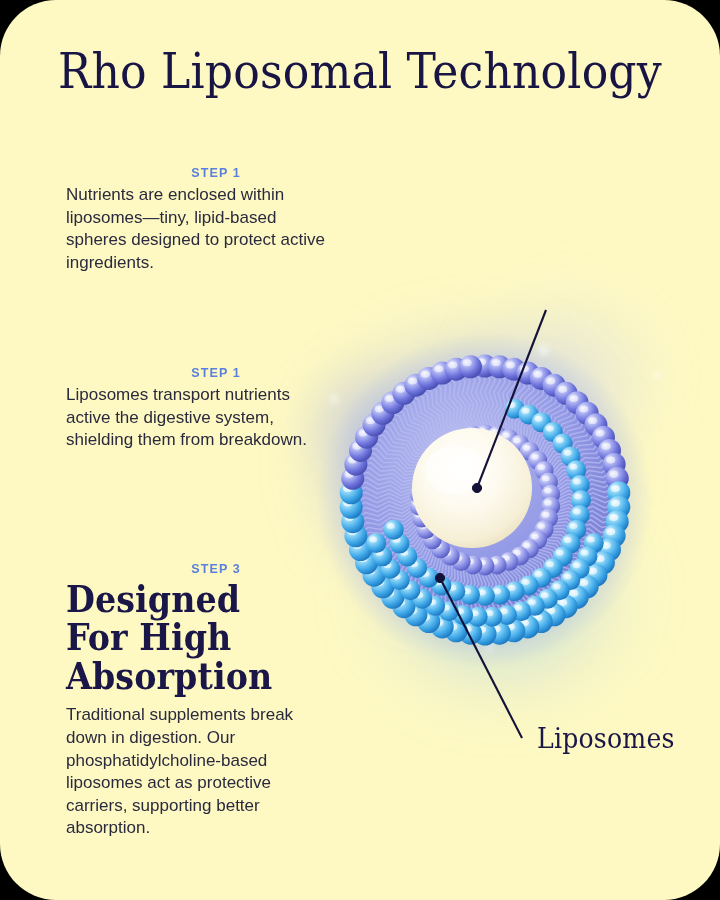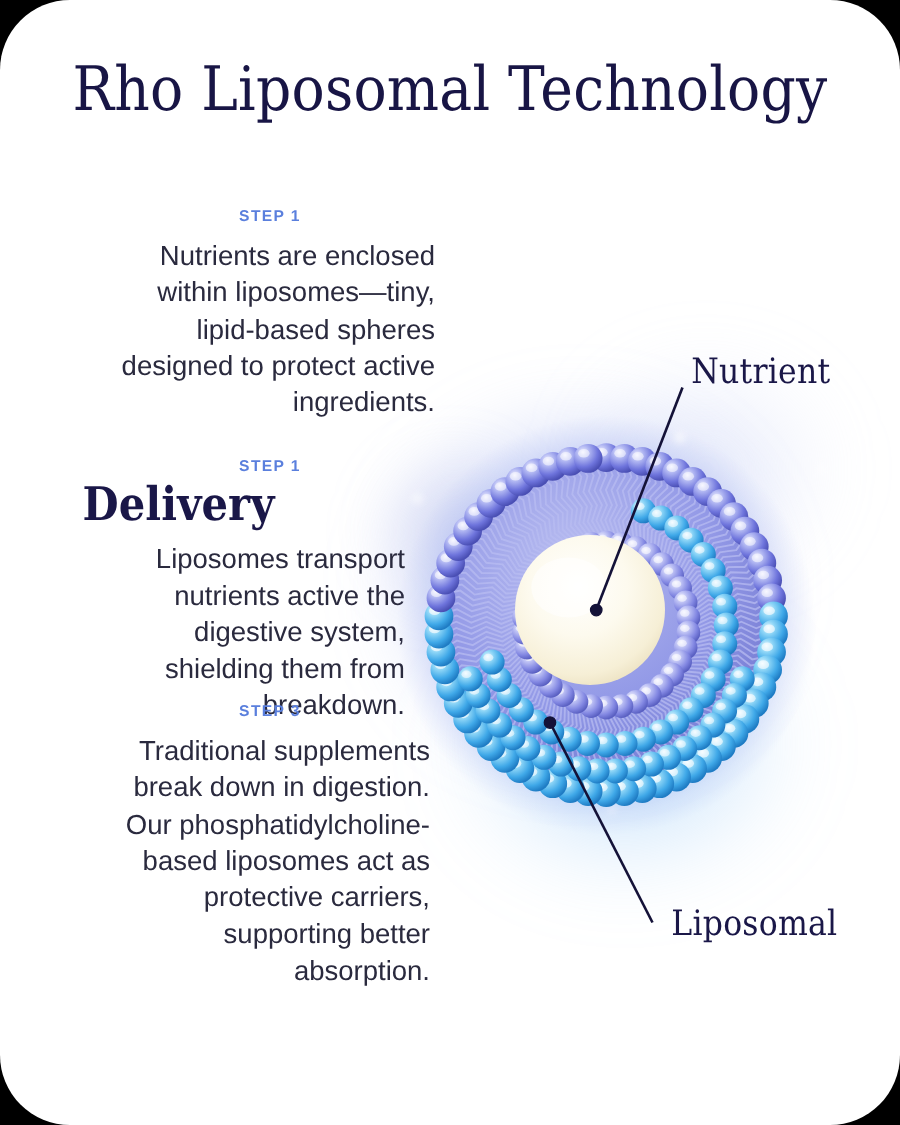--- a/index.html
+++ b/index.html
@@ -1,20 +1,20 @@
 <!DOCTYPE html>
 <html><head>
 <meta charset="utf-8">
 <style>
   html,body{margin:0;padding:0;background:#000;}
   body{width:720px;height:900px;overflow:hidden;
        font-family:"Liberation Sans",sans-serif;}
 
   #card{position:relative;width:720px;height:900px;
-        background:#ffffff;border-radius:56px;overflow:hidden;}
+        background:#fef9c3;border-radius:56px;overflow:hidden;}
 
   
   .glow{position:absolute;border-radius:50%;pointer-events:none;}
   .glow-a{left:248px;top:268px;width:430px;height:400px;
      background:radial-gradient(closest-side,rgba(150,168,238,.58),rgba(150,168,238,.30) 52%,rgba(150,168,238,0) 76%);
      filter:blur(26px);}
   .glow-b{left:300px;top:430px;width:400px;height:330px;
      background:radial-gradient(closest-side,rgba(120,185,245,.50),rgba(120,185,245,0) 72%);
      filter:blur(30px);}
   .glow-c{left:420px;top:250px;width:290px;height:250px;
@@ -29,22 +29,22 @@
   .title{position:absolute;left:0;top:46px;width:720px;text-align:center;
      font-family:"DejaVu Serif Condensed","DejaVu Serif",serif;
      font-size:49px;line-height:1.06;color:#181545;letter-spacing:.2px;}
 
   .step{position:absolute;left:66px;width:300px;}
   .step-kicker{font-size:12.5px;letter-spacing:1.1px;color:#5a7fdd;
      font-weight:600;margin:12px 0 4px 0;text-align:center;}
   .step-head{font-family:"DejaVu Serif Condensed","DejaVu Serif",serif;
      font-size:37px;line-height:1.04;color:#1a1748;margin:0 0 9px 0;
      letter-spacing:.1px;white-space:pre-line;}
-  .step-body{font-size:22px;line-height:1.33;color:#2a2a3e;margin:10px;
-     max-width:272px;text-align:right;}
+  .step-body{font-size:17px;line-height:1.33;color:#2a2a3e;margin:0;
+     max-width:272px;}
 
   .callout{position:absolute;font-family:"DejaVu Serif Condensed","DejaVu Serif",serif;
      font-size:28px;color:#1a1748;letter-spacing:.2px;}
 
   svg{position:absolute;left:0;top:0;overflow:visible;}
 </style>
 </head>
 <body>
 
 <div id="card">
@@ -60,26 +60,28 @@
 
   <div class="title">Rho Liposomal Technology</div>
 
   <div class="step" style="top:154px;">
     <p class="step-kicker">STEP 1</p>
     <p class="step-body">Nutrients are enclosed within liposomes—tiny, lipid-based spheres designed to protect active ingredients.</p>
   </div>
 
   <div class="step" style="top:354px;">
     <p class="step-kicker">STEP 1</p>
-    <h2 class="step-head">Delivery</h2>
     <p class="step-body" style="max-width:248px;">Liposomes transport nutrients active the digestive system, shielding them from breakdown.</p>
   </div>
 
   <div class="step" style="top:550px;">
     <p class="step-kicker">STEP 3</p>
+    <h2 class="step-head">Designed
+For High
+Absorption</h2>
     <p class="step-body" style="max-width:268px;">Traditional supplements break down in digestion. Our phosphatidylcholine-based liposomes act as protective carriers, supporting better absorption.</p>
   </div>
 
   <svg width="720" height="900" viewBox="0 0 720 900">
     <defs>
       <radialGradient id="gCore" cx="42%" cy="34%" r="72%">
         <stop offset="0%" stop-color="#ffffff"></stop>
         <stop offset="46%" stop-color="#fdfaee"></stop>
         <stop offset="82%" stop-color="#f6efd6"></stop>
         <stop offset="100%" stop-color="#eadfbe"></stop>
@@ -567,16 +569,15 @@
     </g>
 
     <g stroke="#141238" fill="#141238">
       <line x1="477" y1="488" x2="546" y2="310" stroke-width="2.1"></line>
       <circle cx="477" cy="488" r="4.6"></circle>
       <line x1="440" y1="578" x2="522" y2="738" stroke-width="2.1"></line>
       <circle cx="440" cy="578" r="4.6"></circle>
     </g>
   </svg>
 
-  <div class="callout" style="left:553px;top:280px;">Nutrient</div>
-  <div class="callout" style="left:537px;top:722px;">Liposomal</div>
+  <div class="callout" style="left:537px;top:722px;">Liposomes</div>
 
 </div>
 
 </body></html>

